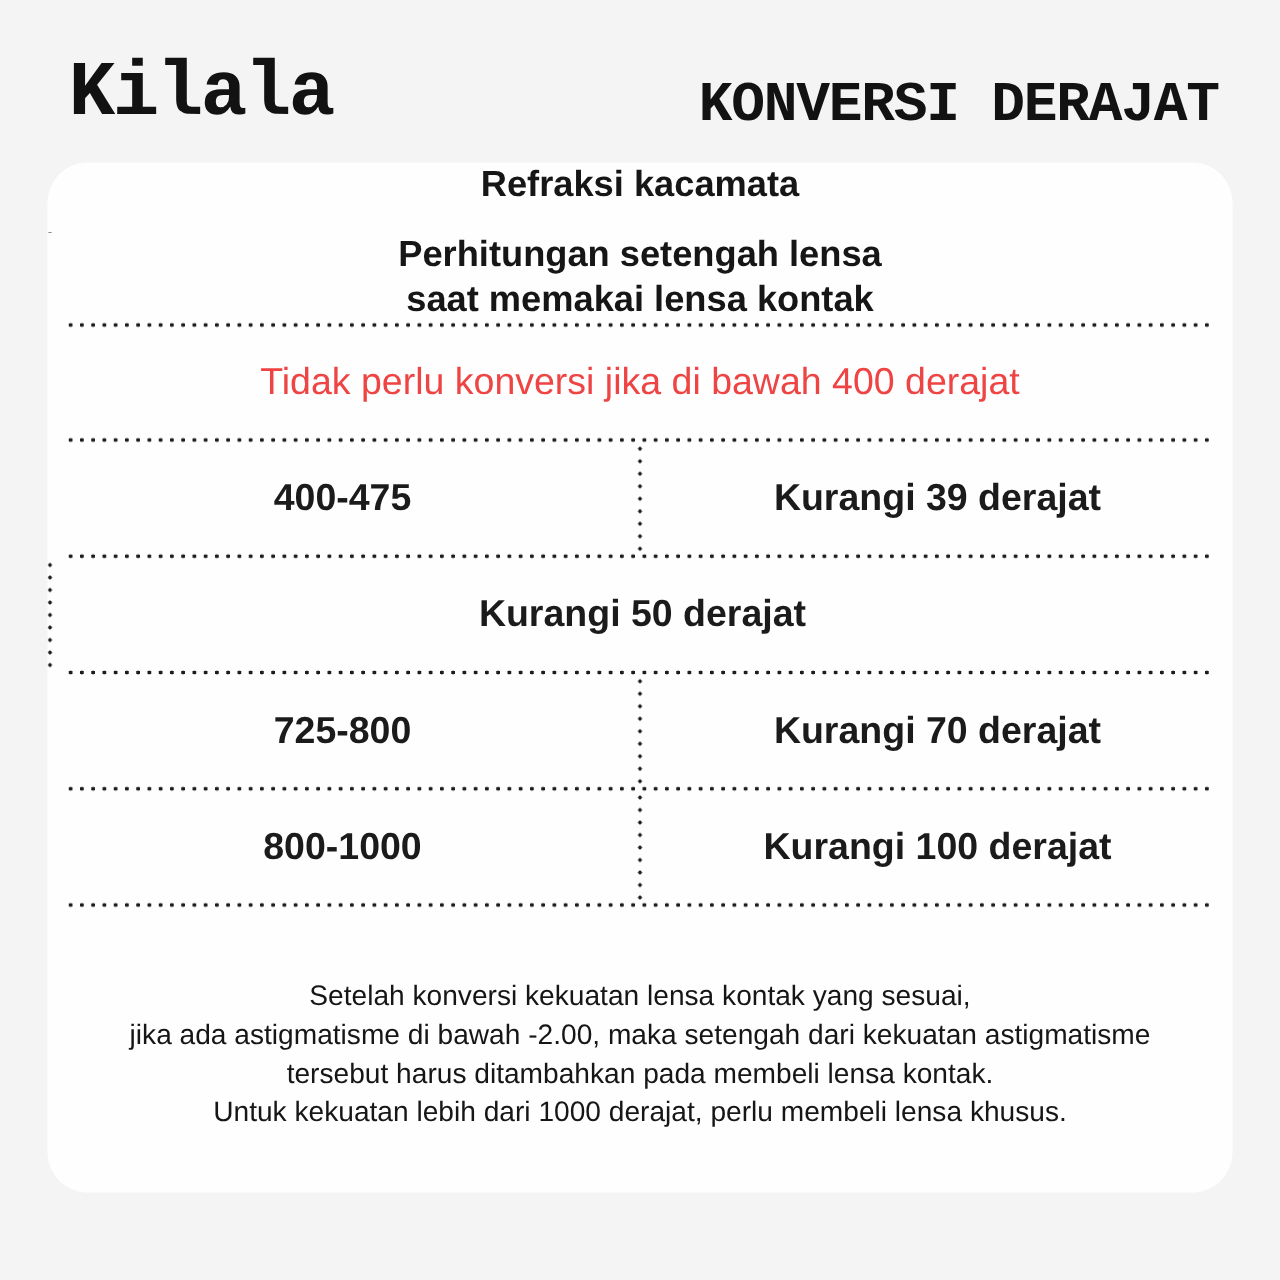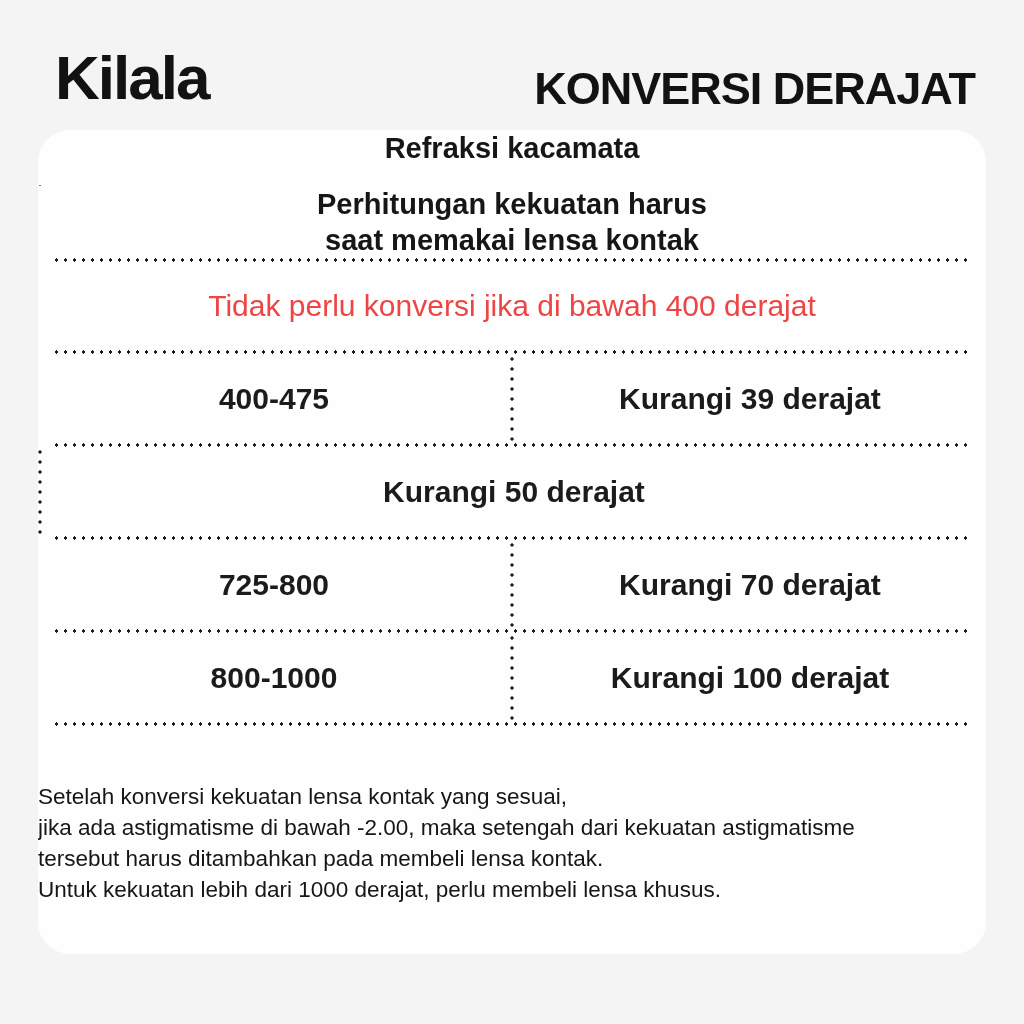--- a/index.html
+++ b/index.html
@@ -9,23 +9,24 @@
     overflow: hidden;
     background: #f4f4f4;
     font-family: "Liberation Sans", "DejaVu Sans", sans-serif;
     color: #1a1a1a;
   }
 
   
   .topbar {
     display: flex;
     justify-content: space-between;
-    align-items: center;
+    align-items: flex-end;
     padding: 44px 49px 0 55px;
     height: 110px;
+    font-family: Liberation Mono, monospace;
   }
   .logo {
     font-size: 62px;
     font-weight: 900;
     letter-spacing: -2px;
     color: #121212;
   }
   .title {
     font-size: 45px;
     font-weight: 800;
@@ -94,42 +95,42 @@
     font-size: 30px;
     font-weight: 500;
     text-align: center;
     color: #ef4444;
   }
 
   
   .footnote {
     flex: 1 1 auto;
     padding-top: 55px;
-    text-align: left;
+    text-align: center;
     font-size: 22.5px;
     font-weight: 500;
     line-height: 31px;
     color: #161616;
   }
 </style>
 </head>
 <body>
 
 <div class="topbar">
   <div class="logo">Kilala</div>
   <div class="title">KONVERSI DERAJAT</div>
 </div>
 
 <div class="card">
 
   <div class="row row-header">
     <div class="cell cell-header">Refraksi kacamata</div>
     <div class="vdiv"></div>
     <div class="cell cell-header">
-      <div>Perhitungan kekuatan harus</div>
+      <div>Perhitungan setengah lensa</div>
       <div>saat memakai lensa kontak</div>
     </div>
   </div>
 
   <div class="hdiv"></div>
 
   <div class="row row-note">
     <div class="note-text">Tidak perlu konversi jika di bawah 400 derajat</div>
   </div>
 

